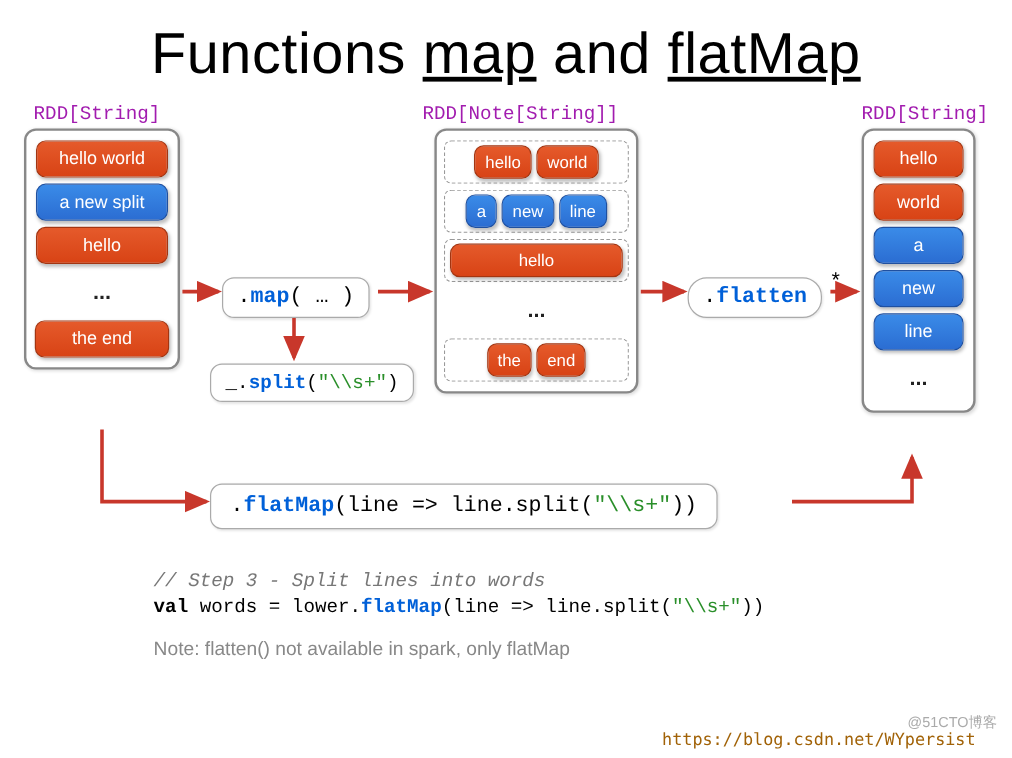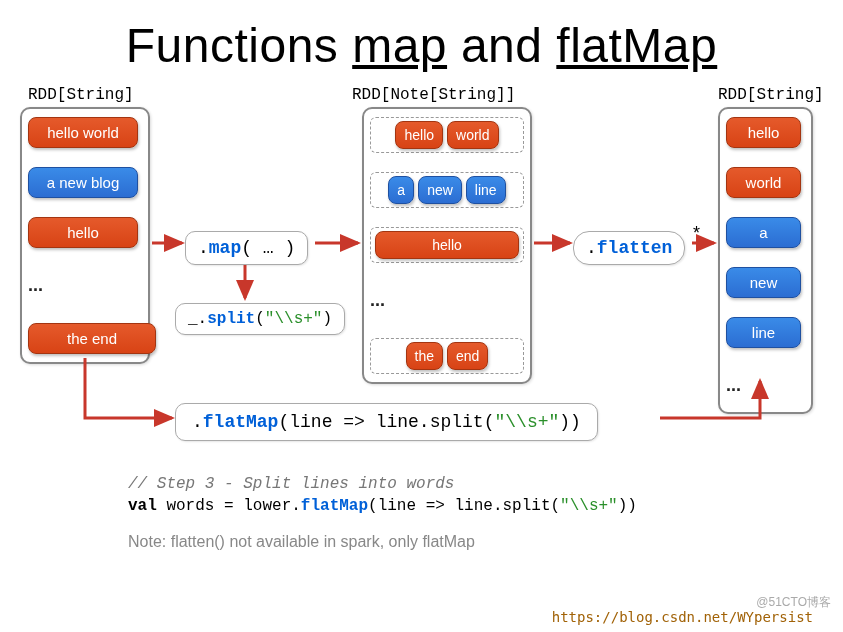--- a/index.html
+++ b/index.html
@@ -1,21 +1,21 @@
 <!DOCTYPE html>
 <html><head>
 <meta charset="utf-8">
 <style>
 * { box-sizing: border-box; margin: 0; padding: 0; }
 body { font-family: Helvetica, Arial, sans-serif; background: #fff; width: 843px; height: 632px; position: relative; overflow: hidden; }
 .title { text-align: center; font-size: 48px; font-weight: 400; margin-top: 18px; letter-spacing: 0.5px; }
 .title .u { text-decoration: underline; }
 .container { position: relative; width: 843px; height: 560px; margin-top: 10px; }
-.rdd-label { font-family: "Courier New", monospace; font-size: 16px; color: #000000; position: absolute; }
-.rdd-box { position: absolute; border: 2px solid #888; border-radius: 10px; background: #fff; padding: 8px 6px; display: flex; flex-direction: column; align-items: flex-start; gap: 19px; box-shadow: 1px 1px 3px rgba(0,0,0,0.15); }
+.rdd-label { font-family: "Courier New", monospace; font-size: 16px; color: #a21caf; position: absolute; }
+.rdd-box { position: absolute; border: 2px solid #888; border-radius: 10px; background: #fff; padding: 8px 24px; display: flex; flex-direction: column; align-items: center; gap: 5px; box-shadow: 1px 1px 3px rgba(0,0,0,0.15); }
 .item { border-radius: 8px; color: #fff; font-family: "Helvetica Neue", Helvetica, sans-serif; font-size: 15px; text-align: center; padding: 6px 10px; box-shadow: 1px 2px 3px rgba(0,0,0,0.25); }
 .red { background: linear-gradient(#e55a2b, #d84315); border: 1px solid #a33511; }
 .blue { background: linear-gradient(#3a8be8, #2b6dd2); border: 1px solid #1f50a0; }
 .dots { color: #222; font-size: 18px; font-weight: bold; margin: 8px 0; }
 .arr-group { border: 1px dashed #999; border-radius: 6px; padding: 3px 4px; display: flex; gap: 4px; justify-content: center; }
 .sm { font-size: 14px; padding: 5px 8px; }
 .code-box { position: absolute; border: 1px solid #aaa; border-radius: 10px; background: #fff; padding: 6px 12px; font-family: "Courier New", monospace; font-size: 18px; box-shadow: 1px 1px 2px rgba(0,0,0,0.1); }
 .c-blue { color: #0060d8; font-weight: bold; }
 .c-green { color: #2a8f2a; }
 .arrow { position: absolute; }
@@ -34,24 +34,24 @@
 </div>
 
 <div class="container">
 
   <div class="rdd-label" style="left:28px; top:3px;">RDD[String]</div>
   <div class="rdd-label" style="left:352px; top:3px;">RDD[Note[String]]</div>
   <div class="rdd-label" style="left:718px; top:3px;">RDD[String]</div>
 
   <div class="rdd-box" style="left:20px; top:24px; width:130px;">
     <div class="item red" style="width:110px;">hello world</div>
-    <div class="item blue" style="width:110px;">a new blog</div>
+    <div class="item blue" style="width:110px;">a new split</div>
     <div class="item red" style="width:110px;">hello</div>
     <div class="dots">...</div>
-    <div class="item red" style="width:128px;">the end</div>
+    <div class="item red" style="width:112px;">the end</div>
   </div>
 
   <div class="rdd-box" style="left:362px; top:24px; width:170px;">
     <div class="arr-group" style="width:154px;">
       <div class="item red sm">hello</div>
       <div class="item red sm">world</div>
     </div>
     <div class="arr-group" style="width:154px;">
       <div class="item blue sm">a</div>
       <div class="item blue sm">new</div>

